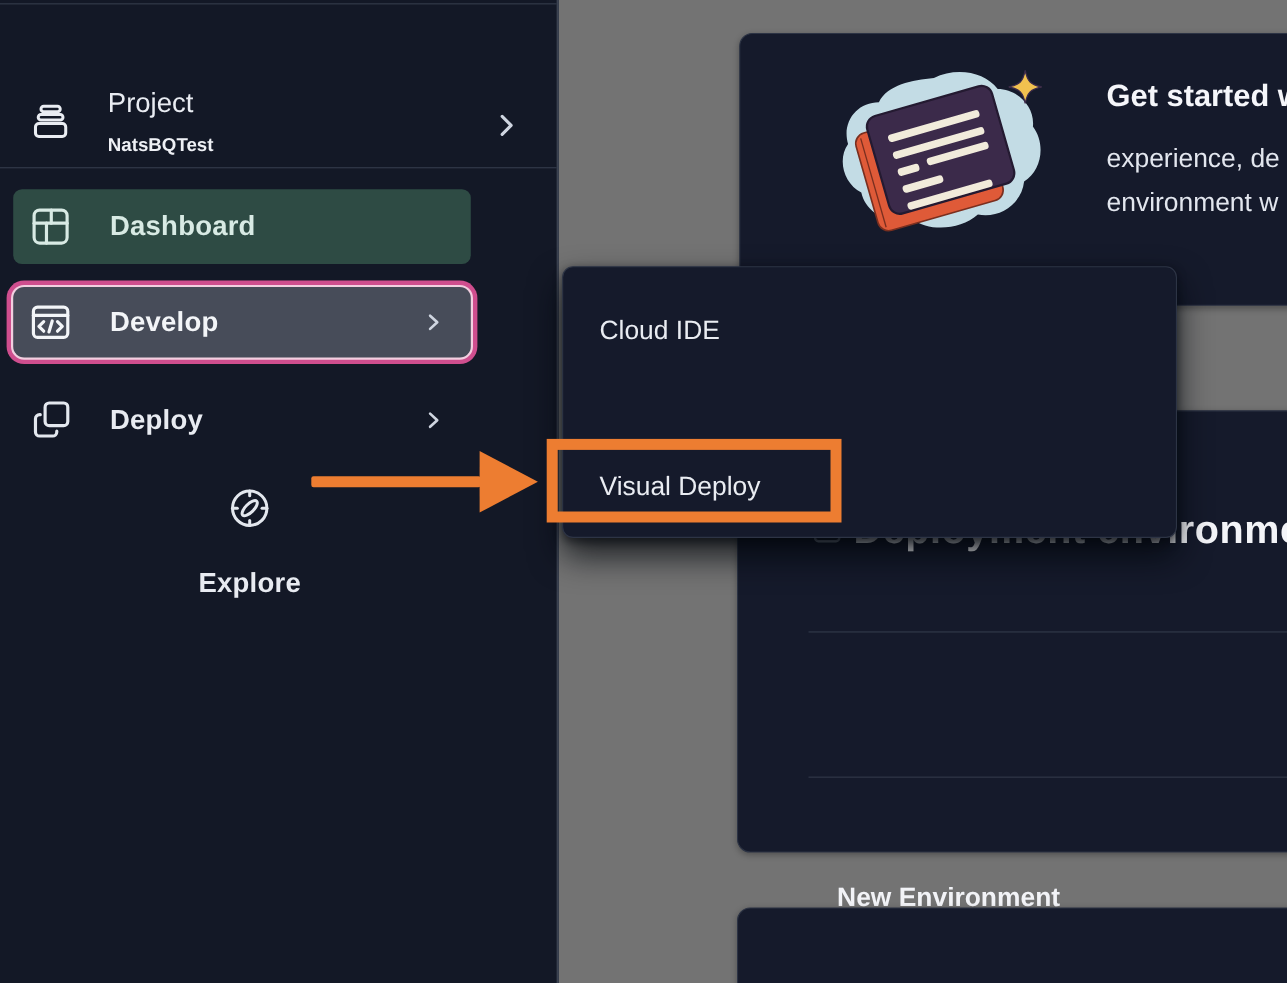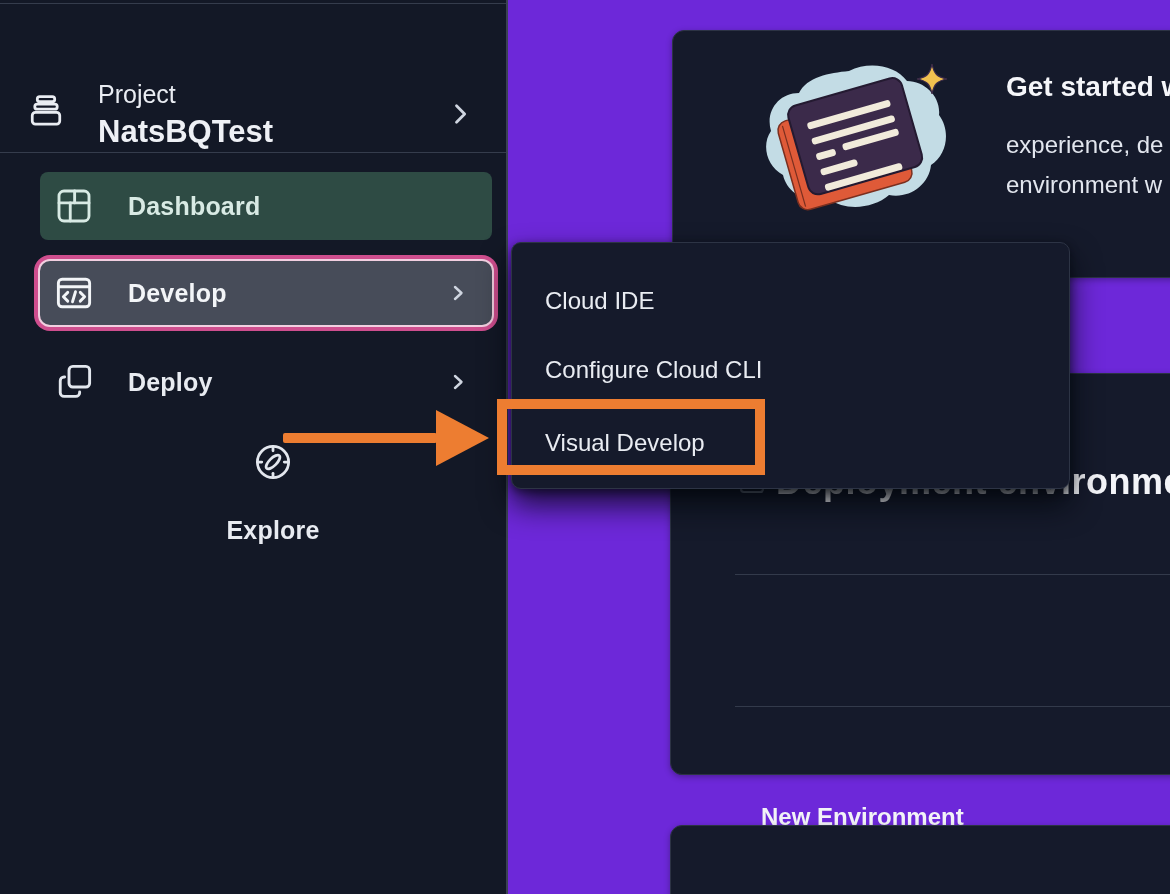--- a/index.html
+++ b/index.html
@@ -1,35 +1,35 @@
 <!DOCTYPE html>
 <html><head>
 <meta charset="utf-8">
 <style>
   * { box-sizing: border-box; margin: 0; padding: 0; }
   html,body { background:#0d111c; }
   body { font-family: "Liberation Sans", sans-serif; }
   .screen {
     position: relative; width: 1170px; height: 894px;
-    background: #6d28d9; overflow: hidden;
+    background: #737373; overflow: hidden;
   }
   
   .sidebar {
     position: absolute; left:0; top:0; width:508px; height:894px;
     background:#131826; border-right:2px solid #3b4251; z-index:2;
   }
   .sb-line { position:absolute; left:0; right:0; height:1px; background:#353c4c; }
   .project-row { position:absolute; left:0; top:34px; width:506px; height:92px; cursor:pointer; }
   .project-icon { position:absolute; left:26px; top:57px; }
   .project-eyebrow { position:absolute; left:98px; top:45px; font-size:25px; line-height:30px; color:#e9ecf2; font-weight:400; }
-  .project-name { position:absolute; left:98px; top:83px; font-size:31px; line-height:30px; color:#eef0f5; font-weight:700; }
+  .project-name { position:absolute; left:98px; top:83px; font-size:17px; line-height:30px; color:#eef0f5; font-weight:700; }
   .project-chevron { position:absolute; left:446px; top:66px; }
   .nav-item {
-    position:absolute; left:12px; width:452px; height:64px; border-radius:10px;
-    display:flex; align-items:center; padding-left:14px; gap:34px; cursor:pointer;margin-left:28px;
+    position:absolute; left:12px; width:416px; height:64px; border-radius:10px;
+    display:flex; align-items:center; padding-left:14px; gap:34px; cursor:pointer;
   }
   .nav-label { font-size:25px; font-weight:700; color:#e8ebf1; letter-spacing:.2px; }
   .nav-chevron { margin-left:auto; margin-right:22px; display:flex; }
   .nav-dashboard { top:172px; height:68px; background:#2e4b44; border-radius:8px; }
   .nav-dashboard .nav-label { color:#d8eae4; }
   .nav-develop {
     top:261px; background:#474c59;
     box-shadow: 0 0 0 2px #f2cfe0, 0 0 0 6px #cf4e8e;
   }
   .nav-develop .nav-label { color:#f3f5f8; }
@@ -213,21 +213,20 @@
       </span>
       <div class="env-badge">Latest (Formerly known as Versionless)</div>
     </div>
     <div class="env-divider" style="top:332px"></div>
   </section>
 
   <section class="card card-bottom"></section>
 
   <div class="submenu">
     <div class="submenu-item submenu-item-1">Cloud IDE</div>
-    <div class="submenu-item submenu-item-2">Configure Cloud CLI</div>
-    <div class="submenu-item submenu-item-3">Visual Develop</div>
+    <div class="submenu-item submenu-item-3">Visual Deploy</div>
   </div>
 
   <div class="annot-arrow-shaft"></div>
   <div class="annot-arrow-head"></div>
   <div class="annot-box"></div>
 
 </div>
 
 </body></html>

